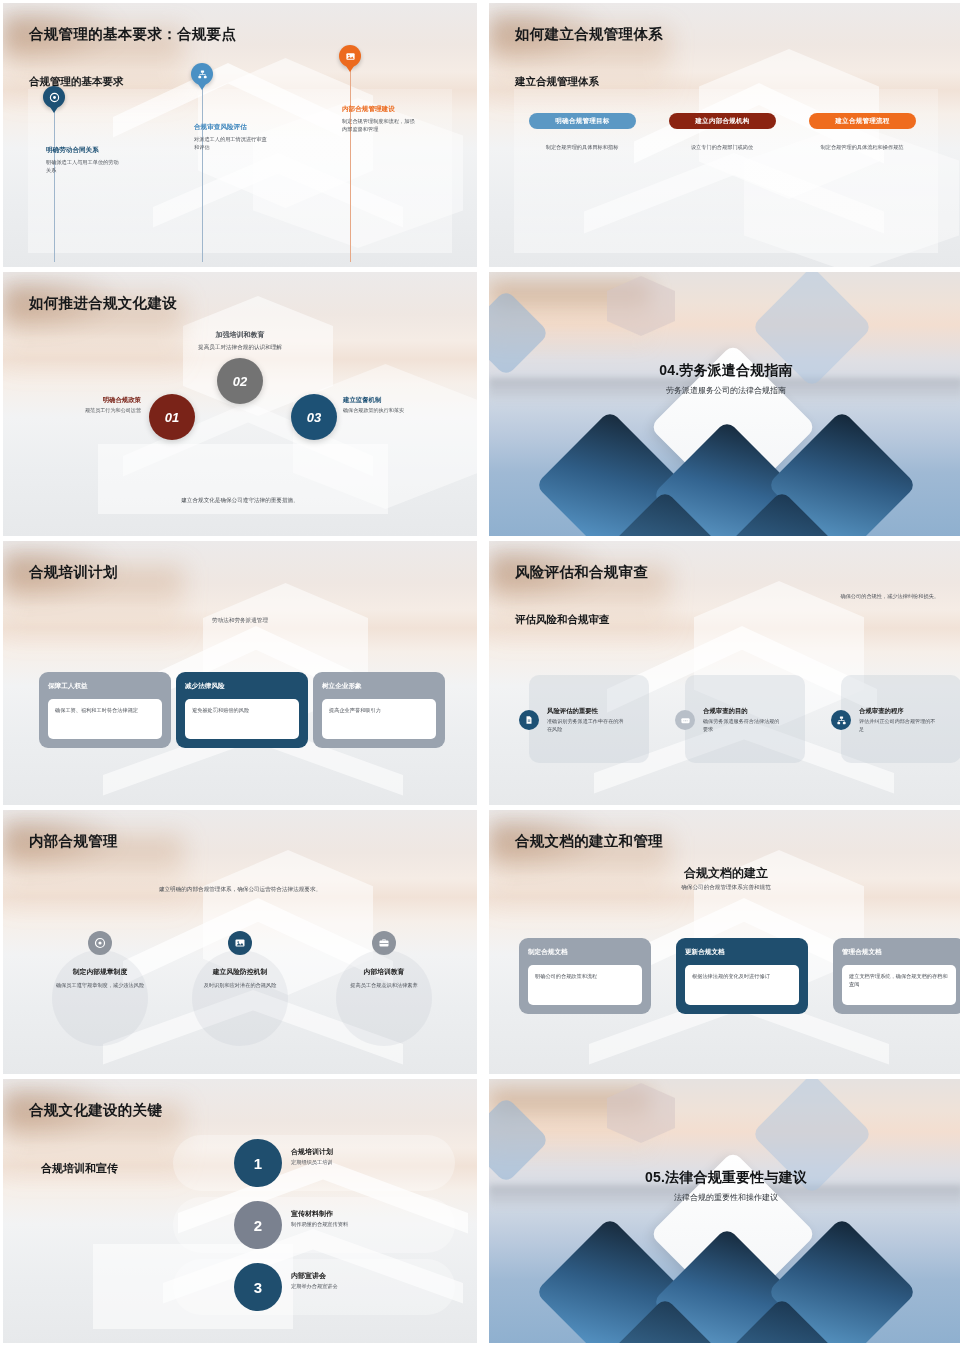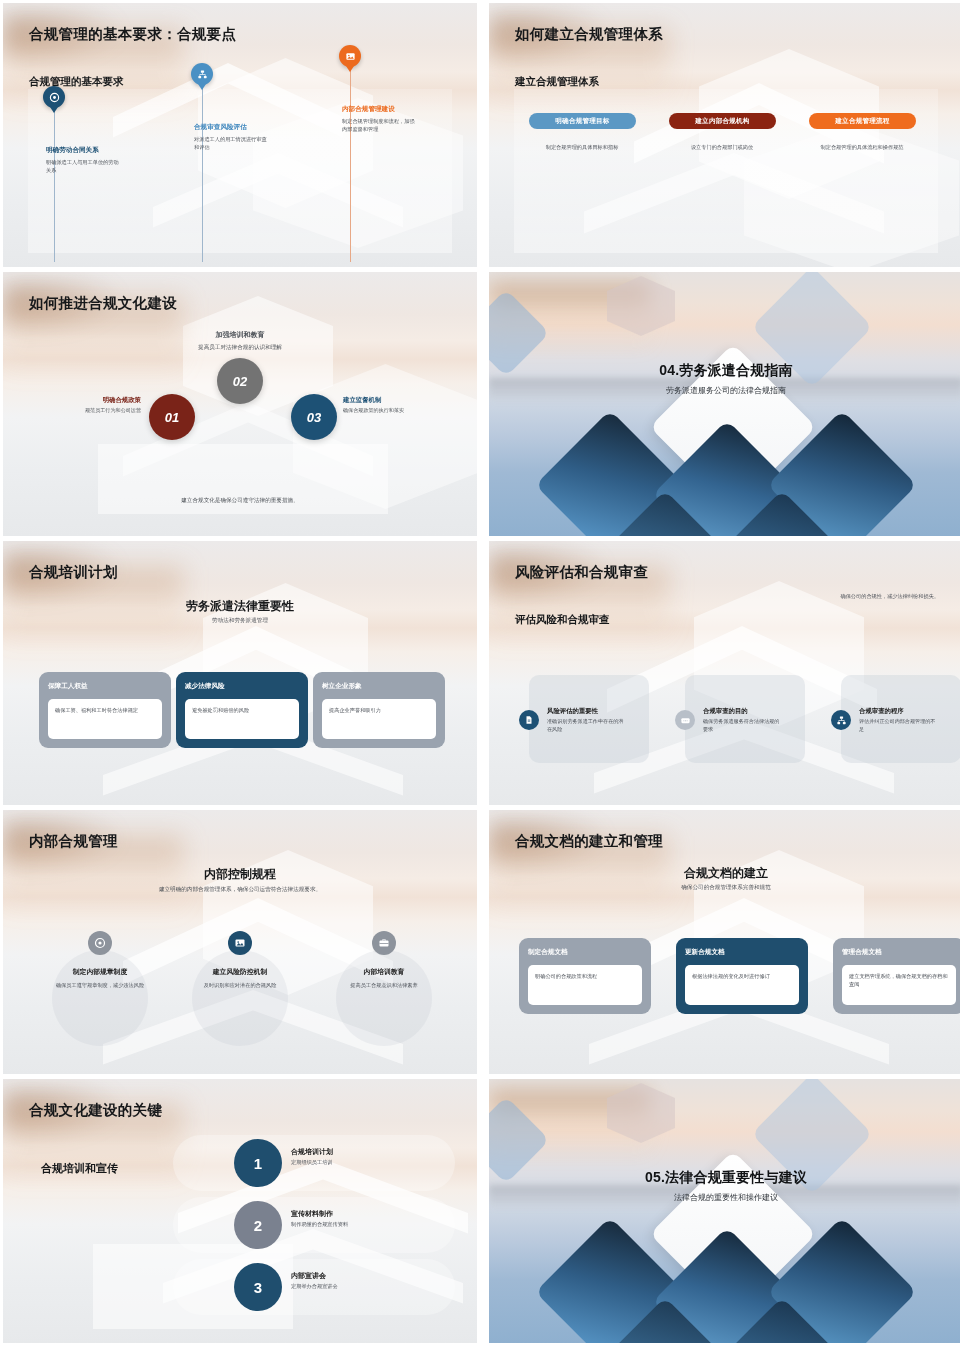--- a/index.html
+++ b/index.html
@@ -320,21 +320,20 @@
     </div>
   </div>
 
   <div class="slide">
     <div class="bg bg-light">
       <div class="hex" style="left:200px;top:42px;width:165px;height:140px;"></div>
       <div class="chev" style="left:118px;top:85px;width:270px;height:140px;"></div>
       <div class="chev" style="left:100px;top:180px;width:300px;height:120px;opacity:.8;"></div>
     </div>
     <div class="s-title">合规培训计划</div>
-    <div class="center-h" style="top:57px;">劳务派遣法律重要性</div>
     <div class="center-sub" style="top:76px;">劳动法和劳务派遣管理</div>
 
     <div class="card" style="left:36px;top:131px;background:#9aa3af;">
       <div class="card-h" style="color:#fff;">保障工人权益</div>
       <div class="card-box">确保工资、福利和工时符合法律规定</div>
     </div>
     <div class="card" style="left:173px;top:131px;background:#1f4e6e;">
       <div class="card-h" style="color:#fff;">减少法律风险</div>
       <div class="card-box">避免被处罚和赔偿的风险</div>
     </div>
@@ -402,21 +401,20 @@
     </div>
   </div>
 
   <div class="slide">
     <div class="bg bg-light">
       <div class="hex" style="left:200px;top:40px;width:170px;height:145px;"></div>
       <div class="chev" style="left:120px;top:88px;width:270px;height:140px;"></div>
       <div class="chev" style="left:100px;top:180px;width:300px;height:120px;opacity:.8;"></div>
     </div>
     <div class="s-title">内部合规管理</div>
-    <div class="center-h" style="top:56px;">内部控制规程</div>
     <div class="center-sub" style="top:76px;">建立明确的内部合规管理体系，确保公司运营符合法律法规要求。</div>
 
     <div class="halo" style="left:49px;top:140px;"></div>
     <div class="halo" style="left:189px;top:140px;"></div>
     <div class="halo" style="left:333px;top:140px;"></div>
 
     <div class="ic-circ" style="width:24px;height:24px;left:85px;top:121px;background:#8d939c;">
       <span>
           <svg width="12" height="12" viewBox="0 0 24 24">
             <circle cx="12" cy="12" r="9" fill="none" stroke="#fff" stroke-width="2.4"></circle>

